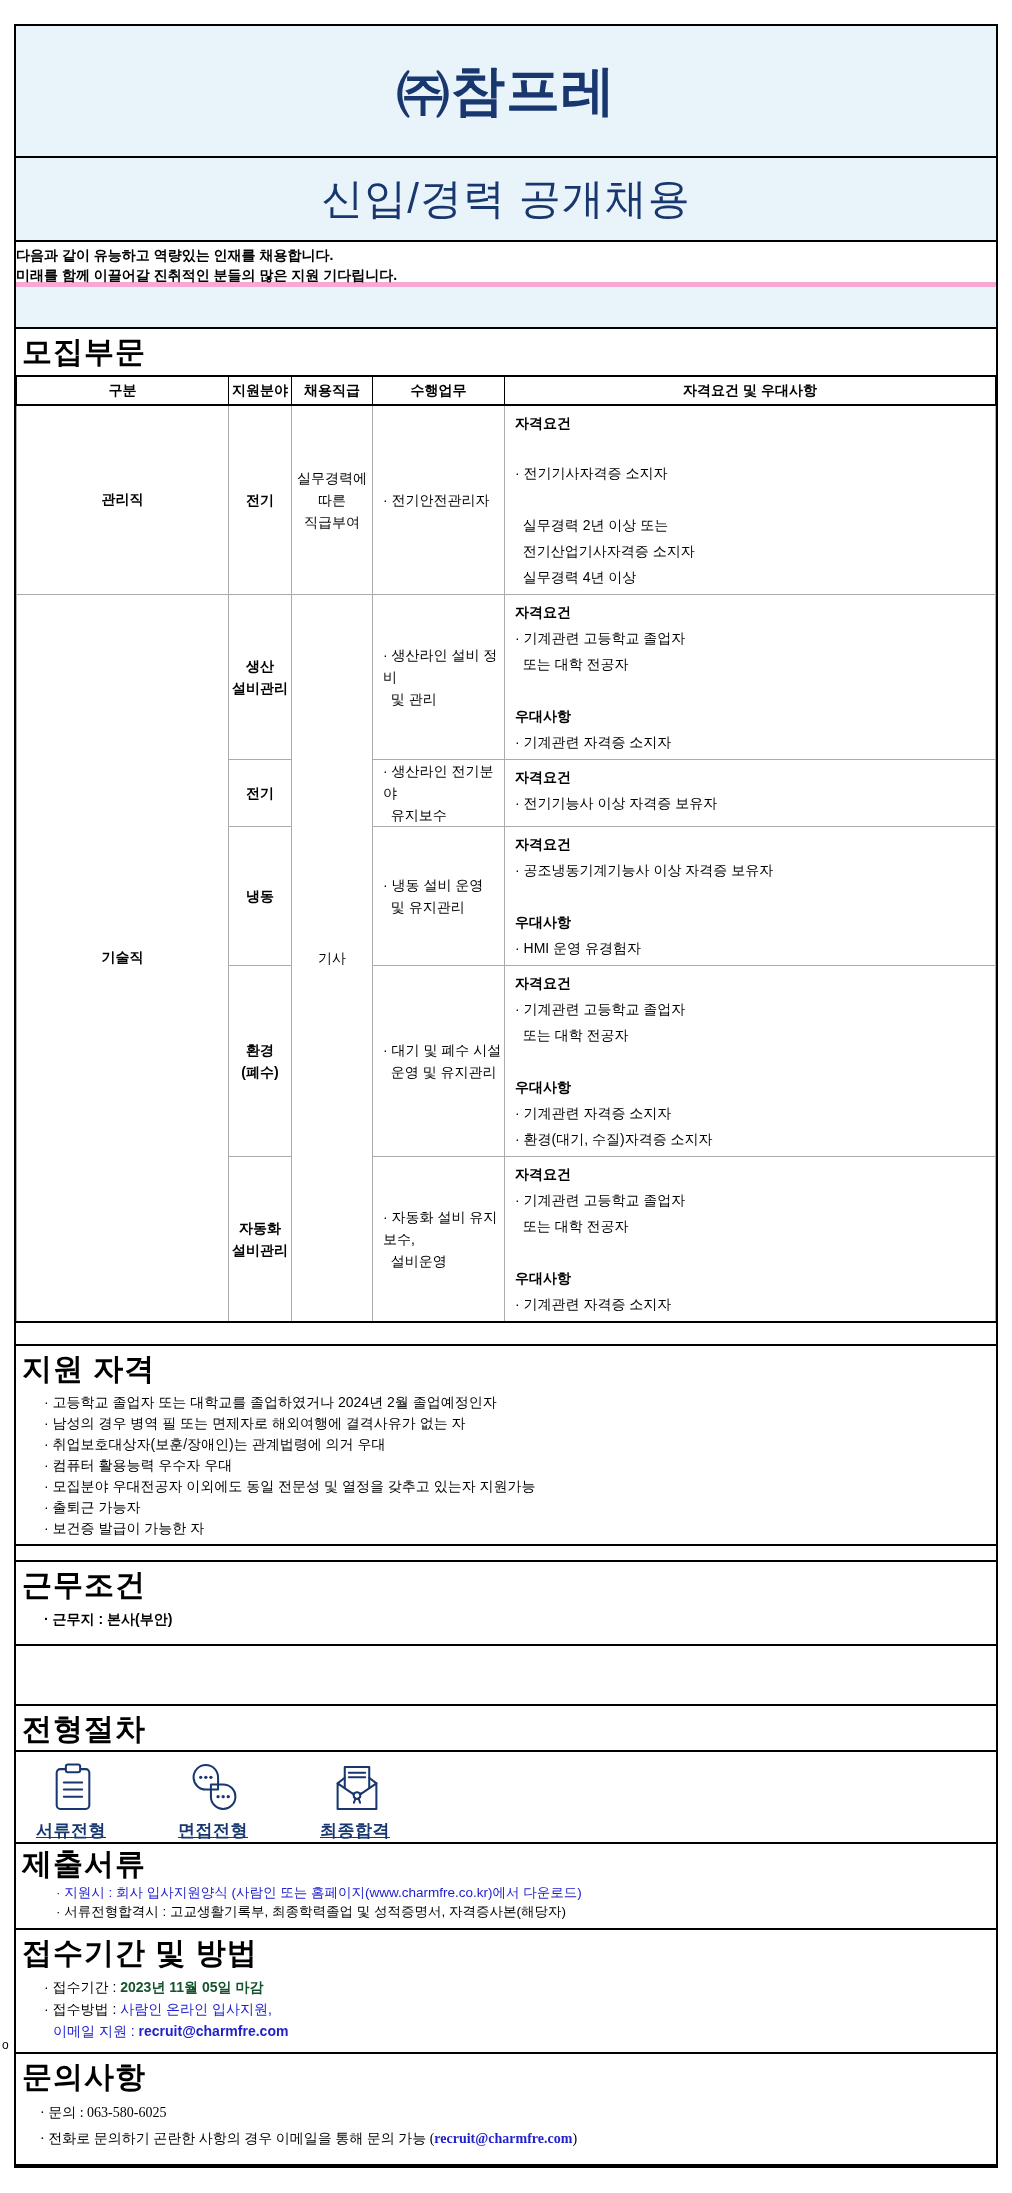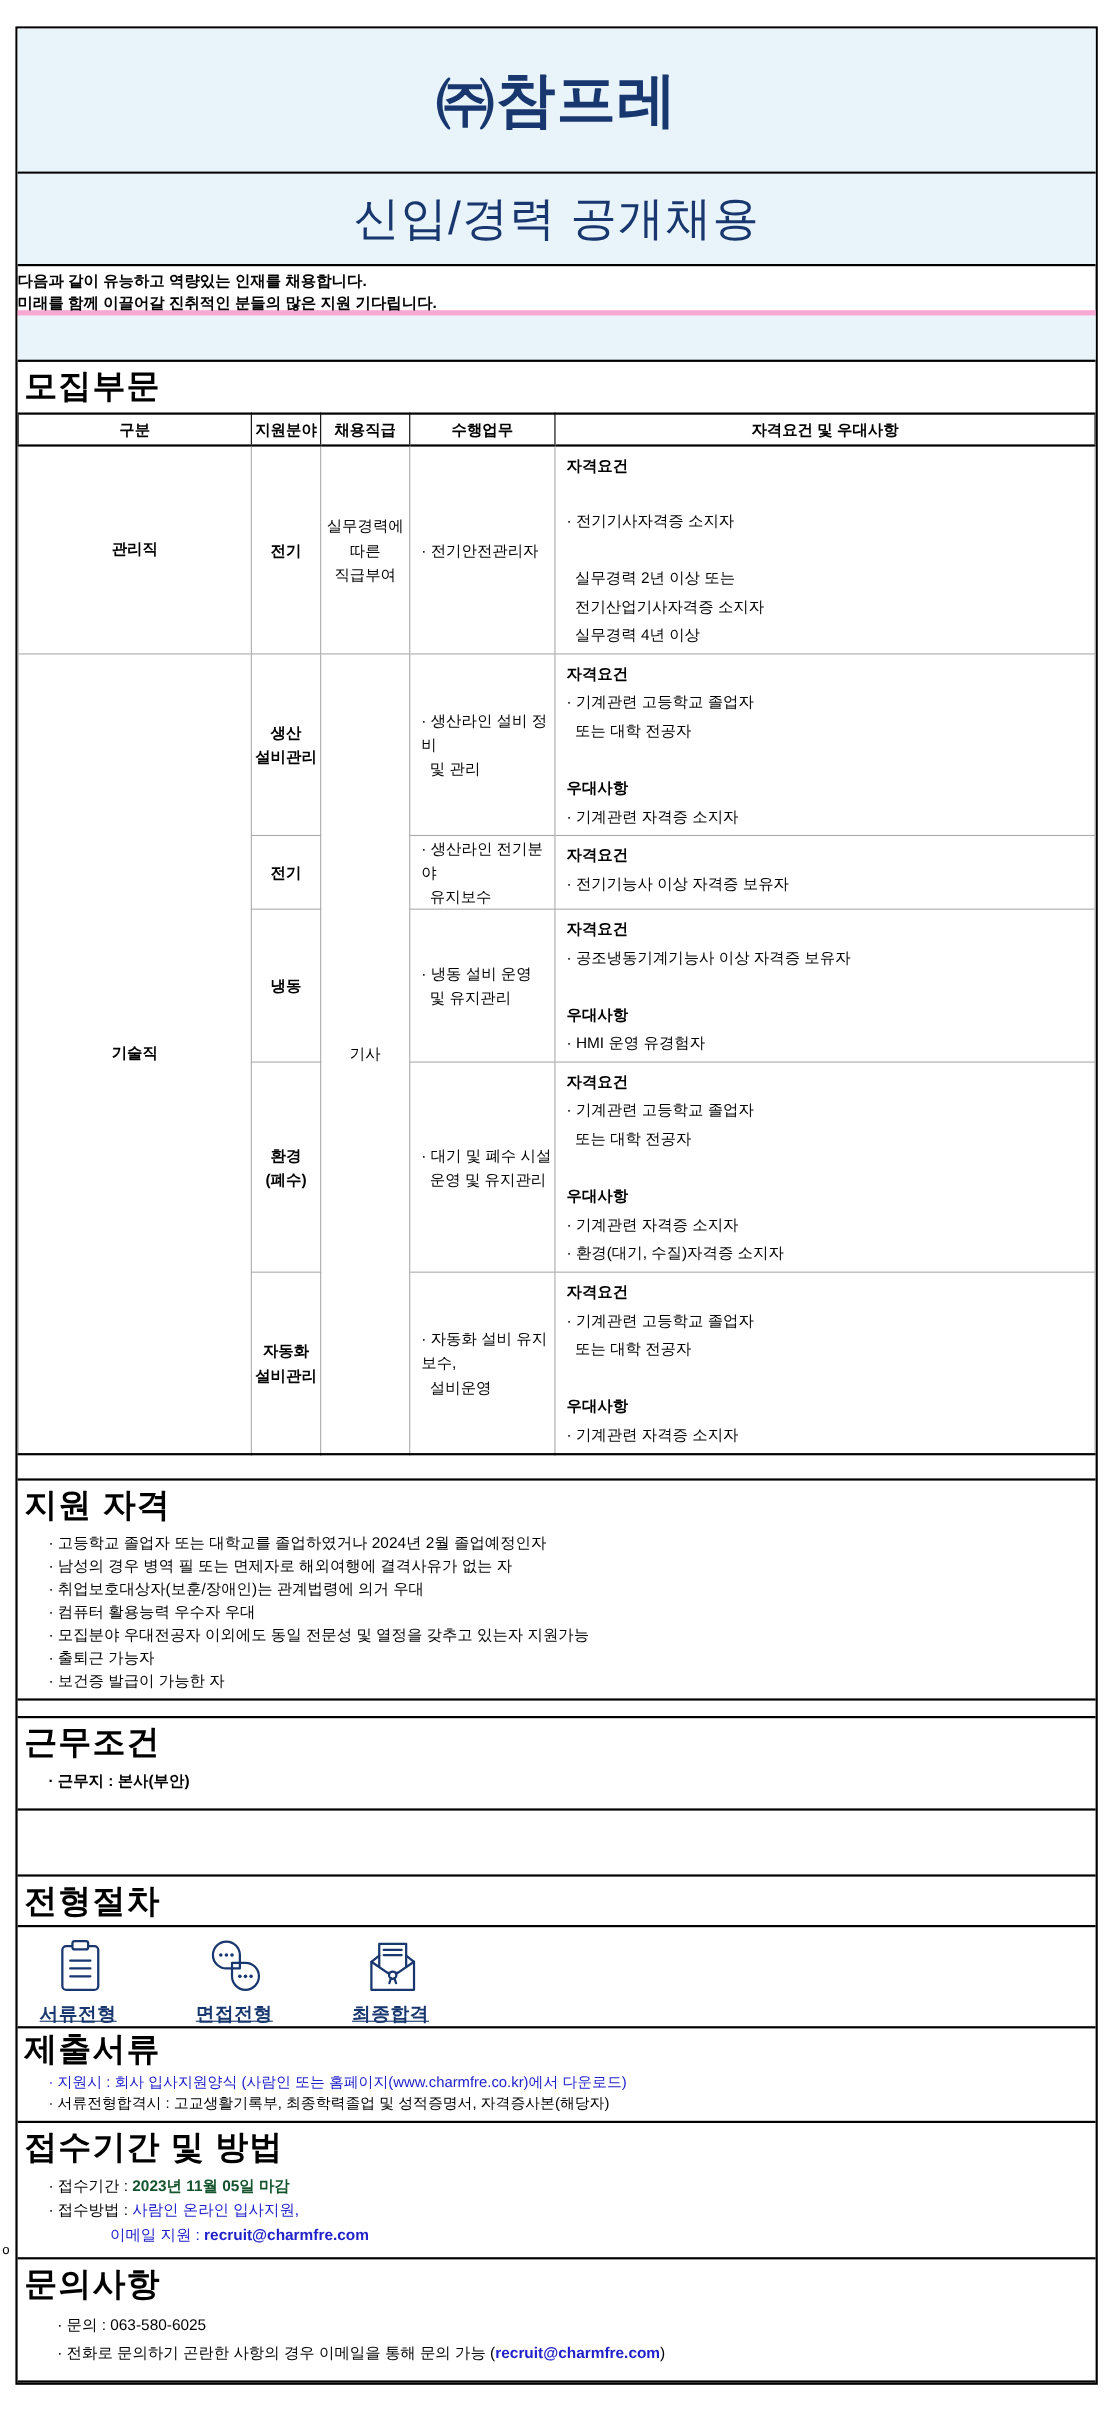--- a/index.html
+++ b/index.html
@@ -55,31 +55,31 @@
 
   .sec-bar-process { height:46px; border-bottom:2px solid #000; }
   .process-row { height:92px; border-bottom:2px solid #000; display:flex; gap:50px; padding:10px 0 0 20px; }
   .step { width:92px; display:flex; flex-direction:column; align-items:flex-start; }
   .step svg { width:74px; height:72px; }
   .step-label { margin-top:6px; font-size:17px; font-weight:bold; color:#17376e;
                 text-decoration:underline; letter-spacing:0.5px; }
 
   .sec-documents { border-bottom:2px solid #000; padding-bottom:7px; }
   .sec-documents .sec-title { line-height:40px; }
-  .sec-documents .line { font-size:13.5px; line-height:18.5px; padding-left:28px; }
+  .sec-documents .line { font-size:13.5px; line-height:18.5px; padding-left:40px; }
   .blue-text { color:#2121cc; }
   .orange-text { color:#14532d; font-weight:bold; }
   .bold-blue { color:#2121cc; font-weight:bold; }
 
   .sec-application { border-bottom:2px solid #000; padding-bottom:10px; }
   .sec-application .line { font-size:14px; line-height:22px; padding-left:28px; }
-  .sec-application .indent { padding-left:84px; }
+  .sec-application .indent { padding-left:37px; }
 
   .sec-inquiry { border-bottom:2px solid #000; padding-bottom:12px; }
-  .sec-inquiry .line { font-size:14px; line-height:26px; padding-left:36px; }
+  .sec-inquiry .line { font-size:14px; line-height:26px; padding-left:24px;font-family:Liberation Serif, serif; }
 
   .stray { position:absolute; left:2px; top:2038px; font-size:12px; color:#000; }
 </style>
 </head>
 <body>
 
 <span class="stray">o</span>
 
 <div class="doc">
 

